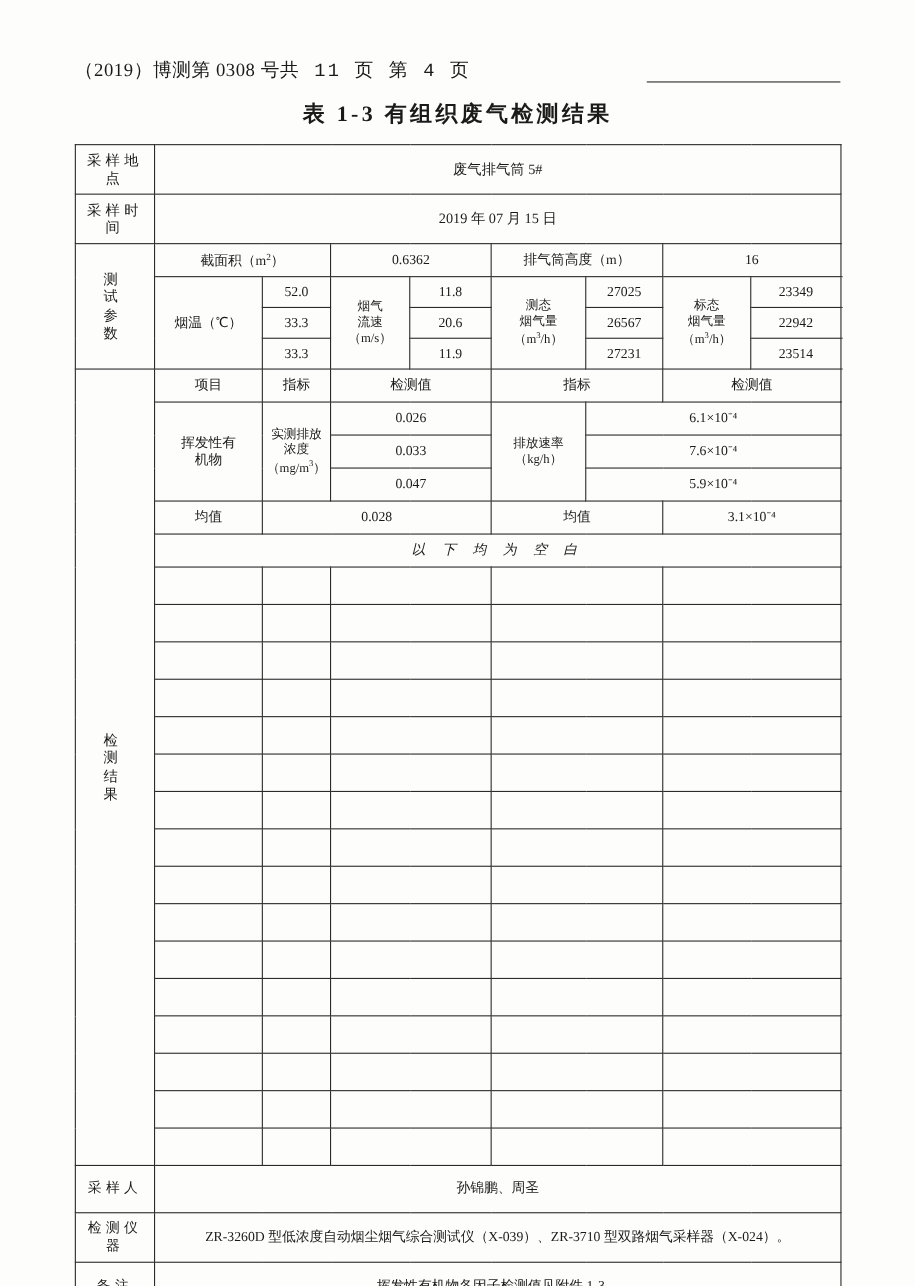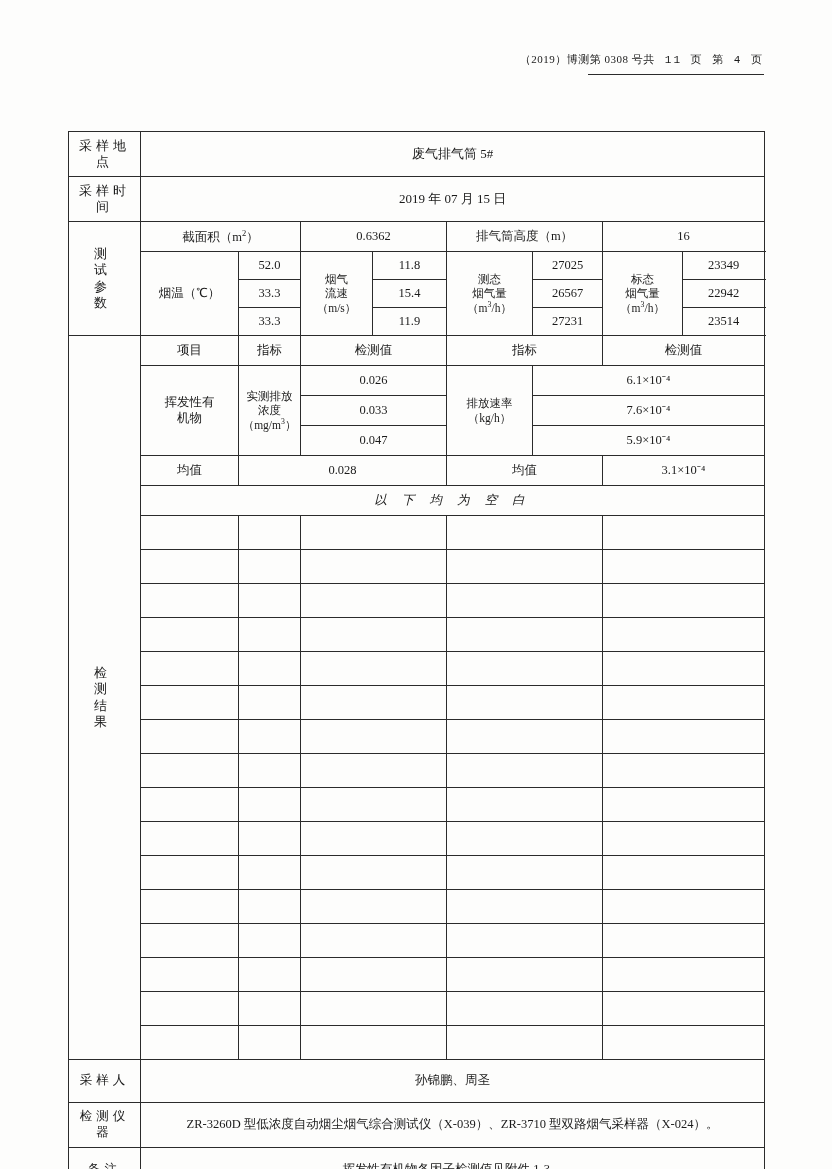--- a/index.html
+++ b/index.html
@@ -22,23 +22,23 @@
     height: 1169px;
     background: #fdfdfc;
   }
   
   .header {
     position: absolute;
     left: 68px;
     top: 52px;
     width: 696px;
     display: flex;
-    justify-content: flex-end;
+    justify-content: flex-start;
     align-items: baseline;
-    font-size: 11px;
+    font-size: 17px;
     letter-spacing: 0.5px;
   }
   .header .doc-no {
     font-family: "Liberation Serif", serif;
   }
   .header .page-no {
     font-family: Liberation Mono, monospace;
     letter-spacing: 2px;
   }
   .page-no-underline {
@@ -102,20 +102,21 @@
 <body>
 
 <div class="page">
 
   <div class="header">
     <span class="doc-no">（2019）博测第 0308 号</span>
     <span class="page-no">共 11 页  第 4 页</span>
   </div>
   <div class="page-no-underline"></div>
 
+  <div class="title">表 1-3  有组织废气检测结果</div>
 
   <div class="tbl-wrap">
     <table class="main">
       <colgroup>
         <col style="width:72px">
         <col style="width:98px">
         <col style="width:62px">
         <col style="width:72px">
         <col style="width:74px">
         <col style="width:86px">
@@ -153,21 +154,21 @@
         <td>52.0</td>
         <td rowspan="3" class="small">烟气<br>流速<br>（m/s）</td>
         <td>11.8</td>
         <td rowspan="3" class="small">测态<br>烟气量<br>（m<sup>3</sup>/h）</td>
         <td>27025</td>
         <td rowspan="3" class="small">标态<br>烟气量<br>（m<sup>3</sup>/h）</td>
         <td colspan="2">23349</td>
       </tr>
       <tr class="row-h">
         <td>33.3</td>
-        <td>15.4</td>
+        <td>20.6</td>
         <td>26567</td>
         <td colspan="2">22942</td>
       </tr>
       <tr class="row-h">
         <td>33.3</td>
         <td>11.9</td>
         <td>27231</td>
         <td colspan="2">23514</td>
       </tr>
 

